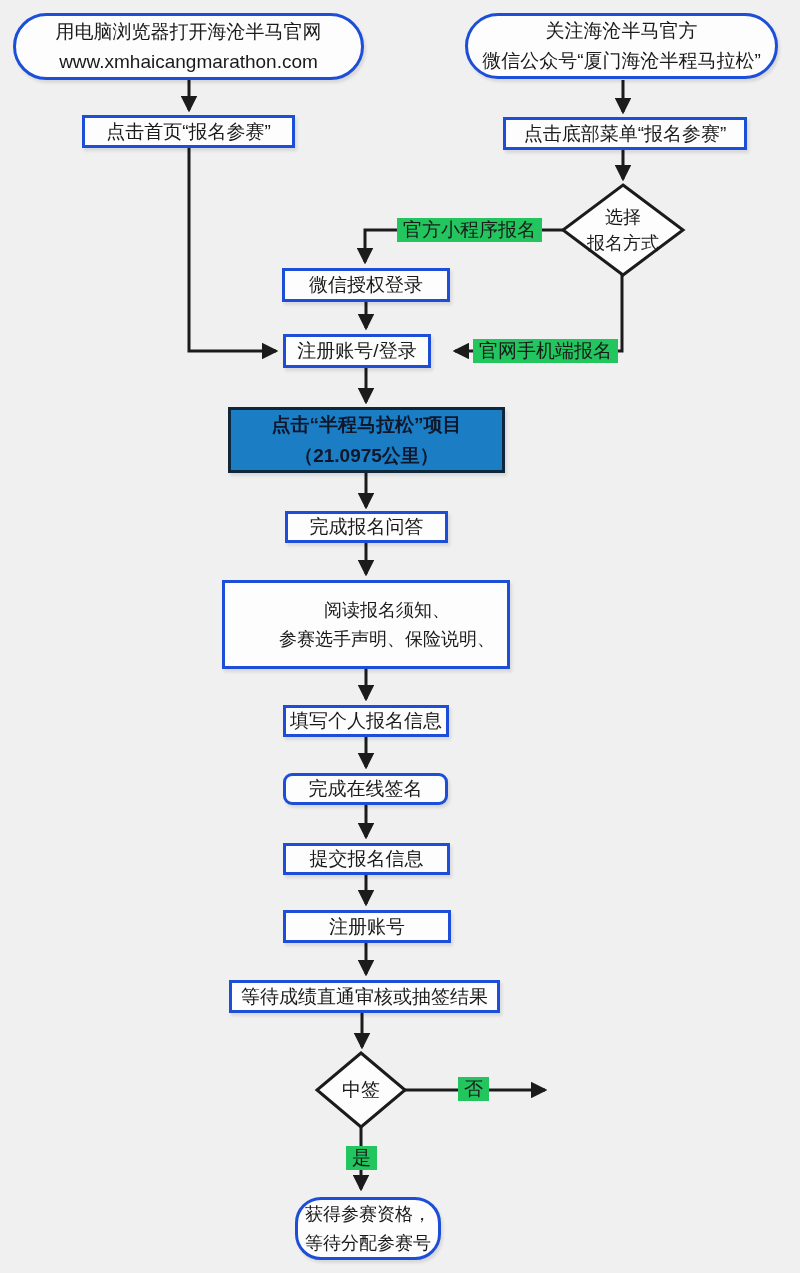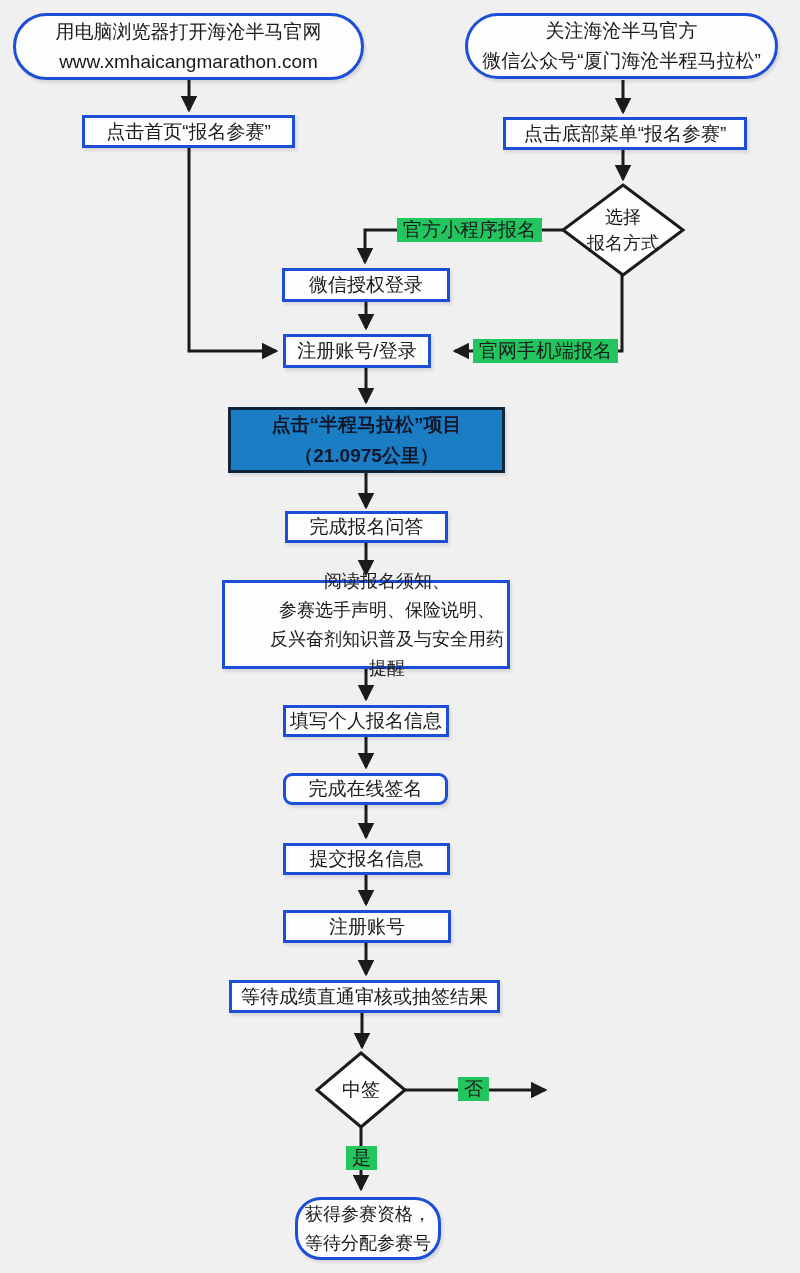--- a/index.html
+++ b/index.html
@@ -127,21 +127,20 @@
     <span class="ln">（21.0975公里）</span>
   </div>
 
   <div class="node" style="left:285px; top:511px; width:163px; height:32px;font-family:Liberation Serif, serif;">
     <span>完成报名问答</span>
   </div>
 
   <div class="node readbox" style="left:222px; top:580px; width:288px; height:89px;">
     <span class="ln">阅读报名须知、</span>
     <span class="ln">参赛选手声明、保险说明、</span>
-    <span class="ln">反兴奋剂知识普及与安全用药提醒</span>
   </div>
 
   <div class="node" style="left:283px; top:705px; width:166px; height:32px;">
     <span>填写个人报名信息</span>
   </div>
 
   <div class="node" style="left:283px; top:773px; width:165px; height:32px;border-radius:9px;">
     <span>完成在线签名</span>
   </div>
 

